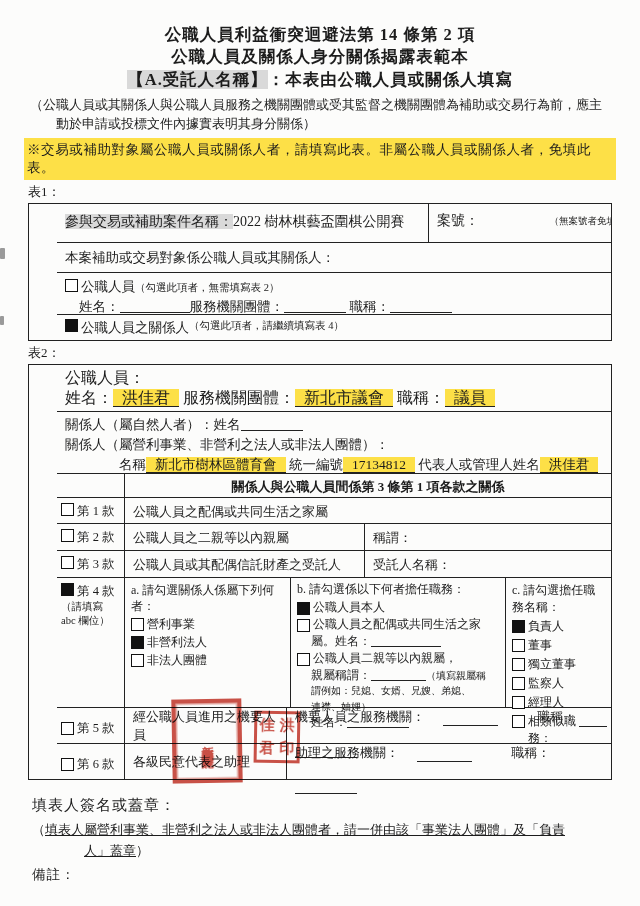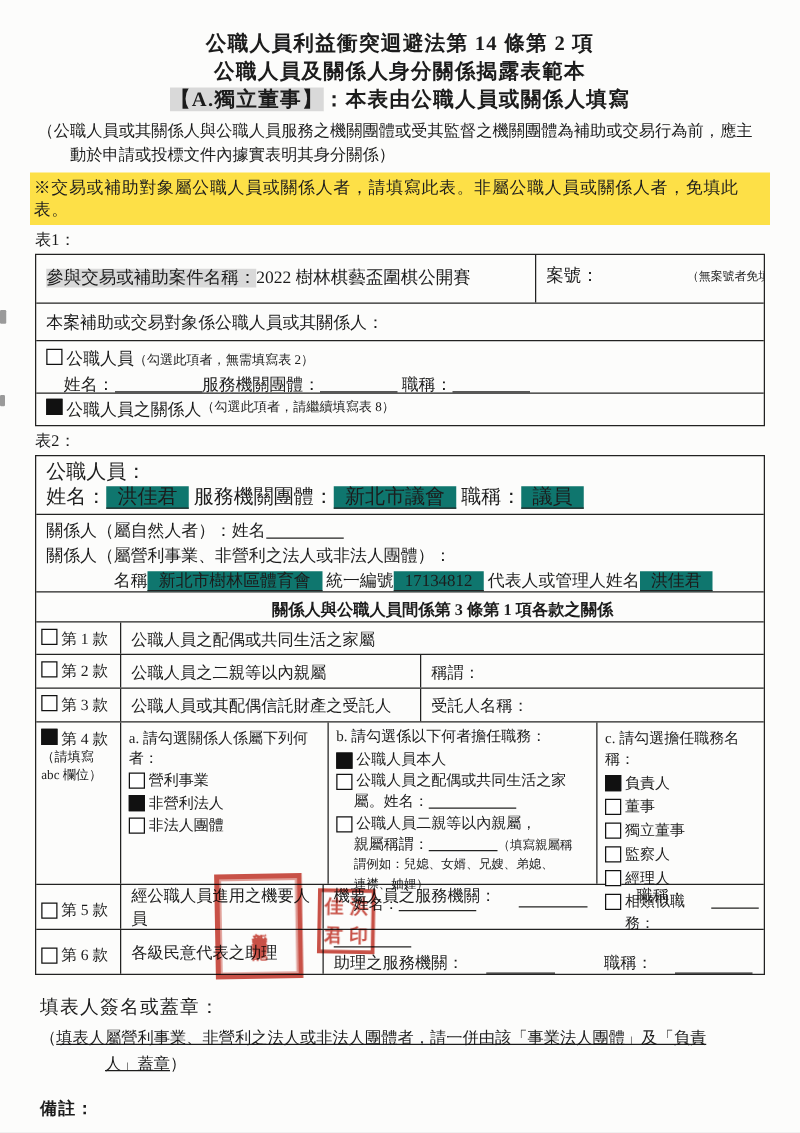--- a/index.html
+++ b/index.html
@@ -9,44 +9,44 @@
     box-sizing:border-box;padding-top:24px;
   }
   .tc{text-align:center;}
   .title{font-size:16.5px;font-weight:bold;letter-spacing:1px;line-height:22px;}
   .title3{font-size:16.5px;font-weight:bold;letter-spacing:1px;line-height:24px;}
   .hl{background:#d9d9d9;}
   .intro{font-size:13px;line-height:19px;margin:3px 26px 0 30px;}
   .intro .cont{padding-left:26px;}
   .notice{margin:5px 24px 0 24px;background:#fde047;font-size:13.5px;letter-spacing:.6px;padding:3px 3px;}
   .cap{font-size:13px;margin:3px 0 2px 28px;}
-  .tbl{margin:0 28px;border:1.5px solid #222;}
+  .tbl{margin:0 28px;border:1.5px solid #222;padding-left:28px;}
   .trow{display:flex;border-top:1px solid #222;box-sizing:border-box;}
   .trow:first-child{border-top:none;}
   .cell{box-sizing:border-box;}
   .sm{font-size:10.5px;}
   .xs{font-size:10px;}
   .bl{display:inline-block;border-bottom:1px solid #222;height:13px;vertical-align:-2px;}
   .w40{width:40px;}.w55{width:55px;}.w62{width:62px;}.w70{width:70px;}
-  .val{background:#0f766e;border-bottom:1px solid #222;padding:0 9px;}
+  .val{background:#fde047;border-bottom:1px solid #222;padding:0 9px;}
   .cb{display:inline-block;width:11px;height:11px;border:1.5px solid #111;background:#fff;
       flex:none;vertical-align:-1px;margin-right:3px;box-sizing:content-box;}
   .cb.checked{background:#111;}
   
   .t1-a{height:38px;}
   .t1-a .c1{flex:1;border-right:1px solid #222;padding:9px 6px 0 8px;font-size:14px;}
   .t1-a .c2{width:182px;padding:8px 0 0 8px;display:flex;justify-content:space-between;overflow:hidden;font-size:14px;}
   .t1-a .c2 .note{font-size:9.5px;white-space:nowrap;margin-right:-5px;padding-top:3px;}
   .t1-b{height:30px;padding:6px 8px 0 8px;font-size:13.5px;}
   .t1-c{height:42px;padding:4px 8px 0 8px;font-size:13.5px;line-height:19px;display:block;}
   .t1-d{height:26px;padding:4px 8px 0 8px;font-size:13.5px;}
   
   .t2-r1{height:46px;padding:3px 8px 0 8px;font-size:16px;line-height:20px;display:block;}
   .t2-r2{height:62px;padding:3px 8px 0 8px;font-size:13.5px;line-height:20px;display:block;}
-  .t2-hdr{height:24px;align-items:center;}
+  .t2-hdr{height:24px;}
   .t2-hdr .lc{width:68px;border-right:1px solid #222;}
   .t2-hdr .hc{flex:1;text-align:center;font-weight:bold;font-size:13px;padding-top:4px;}
   .clause{width:68px;border-right:1px solid #222;padding:5px 2px 0 4px;font-size:12.5px;white-space:nowrap;}
   .desc{width:240px;border-right:1px solid #222;padding:5px 6px 0 8px;font-size:13px;}
   .desc2{width:162px;border-right:1px solid #222;padding:0 6px 0 8px;font-size:13px;display:flex;align-items:center;}
   .detail{flex:1;padding:5px 6px 0 8px;font-size:13px;}
   .detail2{flex:1;padding:0 6px 0 8px;font-size:13px;display:flex;align-items:flex-end;flex-wrap:wrap;gap:18px;}
   .rfull{flex:1;padding:5px 6px 0 8px;font-size:13px;}
   .h26{height:26px;}.h27{height:27px;}.h36{height:36px;}
   .r4{height:130px;}
@@ -57,41 +57,41 @@
   .colc{flex:1;padding:4px 4px 0 6px;font-size:12px;line-height:17px;}
   .opt{display:flex;align-items:flex-start;margin-top:2px;}
   .opt .cb{margin-top:2px;}
   .ind{padding-left:14px;}
   
   .sign{margin:16px 0 0 32px;font-size:15px;letter-spacing:1px;}
   .fnote{margin:4px 26px 0 32px;font-size:13px;line-height:21px;}
   .fnote .u{text-decoration:underline;}
   .fnote .cont{padding-left:52px;}
   .fline{margin:2px 0 0 32px;font-size:13.5px;line-height:20px;letter-spacing:1px;}
-  .fline.first{margin-top:16px;font-weight:bold;}
+  .fline.first{margin-top:4px;}
   
   .stamp{position:absolute;color:#c43a2e;mix-blend-mode:multiply;opacity:.88;}
   .stamp-org{left:172px;top:699px;width:62px;height:76px;border:4px solid #c43a2e;
     display:flex;align-items:center;justify-content:center;filter:blur(.35px);
     box-shadow:inset 0 0 0 1.5px rgba(196,58,46,.55);transform:rotate(-1deg);}
   .stamp-org .txt{writing-mode:vertical-rl;font-size:12px;line-height:1.25;font-weight:bold;
     height:64px;letter-spacing:1px;text-align:center;}
   .stamp-name{left:254px;top:711px;width:40px;height:46px;border:3px solid #c43a2e;
     display:grid;grid-template-columns:1fr 1fr;filter:blur(.25px);transform:rotate(1deg);}
   .stamp-name span{display:flex;align-items:center;justify-content:center;font-size:15px;font-weight:bold;}
   .artifact{position:absolute;background:#9a9a9a;border-radius:1px;}
 </style>
 </head>
 <body>
 
 <div class="page">
 
   <div class="title tc">公職人員利益衝突迴避法第 14 條第 2 項</div>
   <div class="title tc">公職人員及關係人身分關係揭露表範本</div>
-  <div class="title3 tc"><span class="hl">【A.獨立董事】</span><span>：本表由公職人員或關係人填寫</span></div>
+  <div class="title3 tc"><span class="hl">【A.受託人名稱】</span><span>：本表由公職人員或關係人填寫</span></div>
 
   <div class="intro">
     <div>（公職人員或其關係人與公職人員服務之機關團體或受其監督之機關團體為補助或交易行為前，應主</div>
     <div class="cont">動於申請或投標文件內據實表明其身分關係）</div>
   </div>
 
   <div class="notice">※交易或補助對象屬公職人員或關係人者，請填寫此表。非屬公職人員或關係人者，免填此表。</div>
 
   <div class="cap">表1：</div>
   <div class="tbl">
@@ -111,21 +111,21 @@
       <div>
         <span class="cb"></span><span>公職人員</span><span class="sm">（勾選此項者，無需填寫表 2）</span>
       </div>
       <div class="ind">
         <span>姓名：</span><span class="bl w70"></span><span>服務機關團體：</span><span class="bl w62"></span>&nbsp;<span>職稱：</span><span class="bl w62"></span>
       </div>
     </div>
     <div class="trow t1-d cell">
       <span class="cb checked"></span>
         <span>公職人員之關係人</span>
-        <span class="sm">（勾選此項者，請繼續填寫表 8）</span>
+        <span class="sm">（勾選此項者，請繼續填寫表 4）</span>
     </div>
   </div>
 
   <div class="cap">表2：</div>
   <div class="tbl">
     <div class="trow t2-r1 cell">
       <div>公職人員：</div>
       <div>
         <span>姓名：</span><span class="val">洪佳君</span>
         <span>服務機關團體：</span><span class="val">新北市議會</span>

